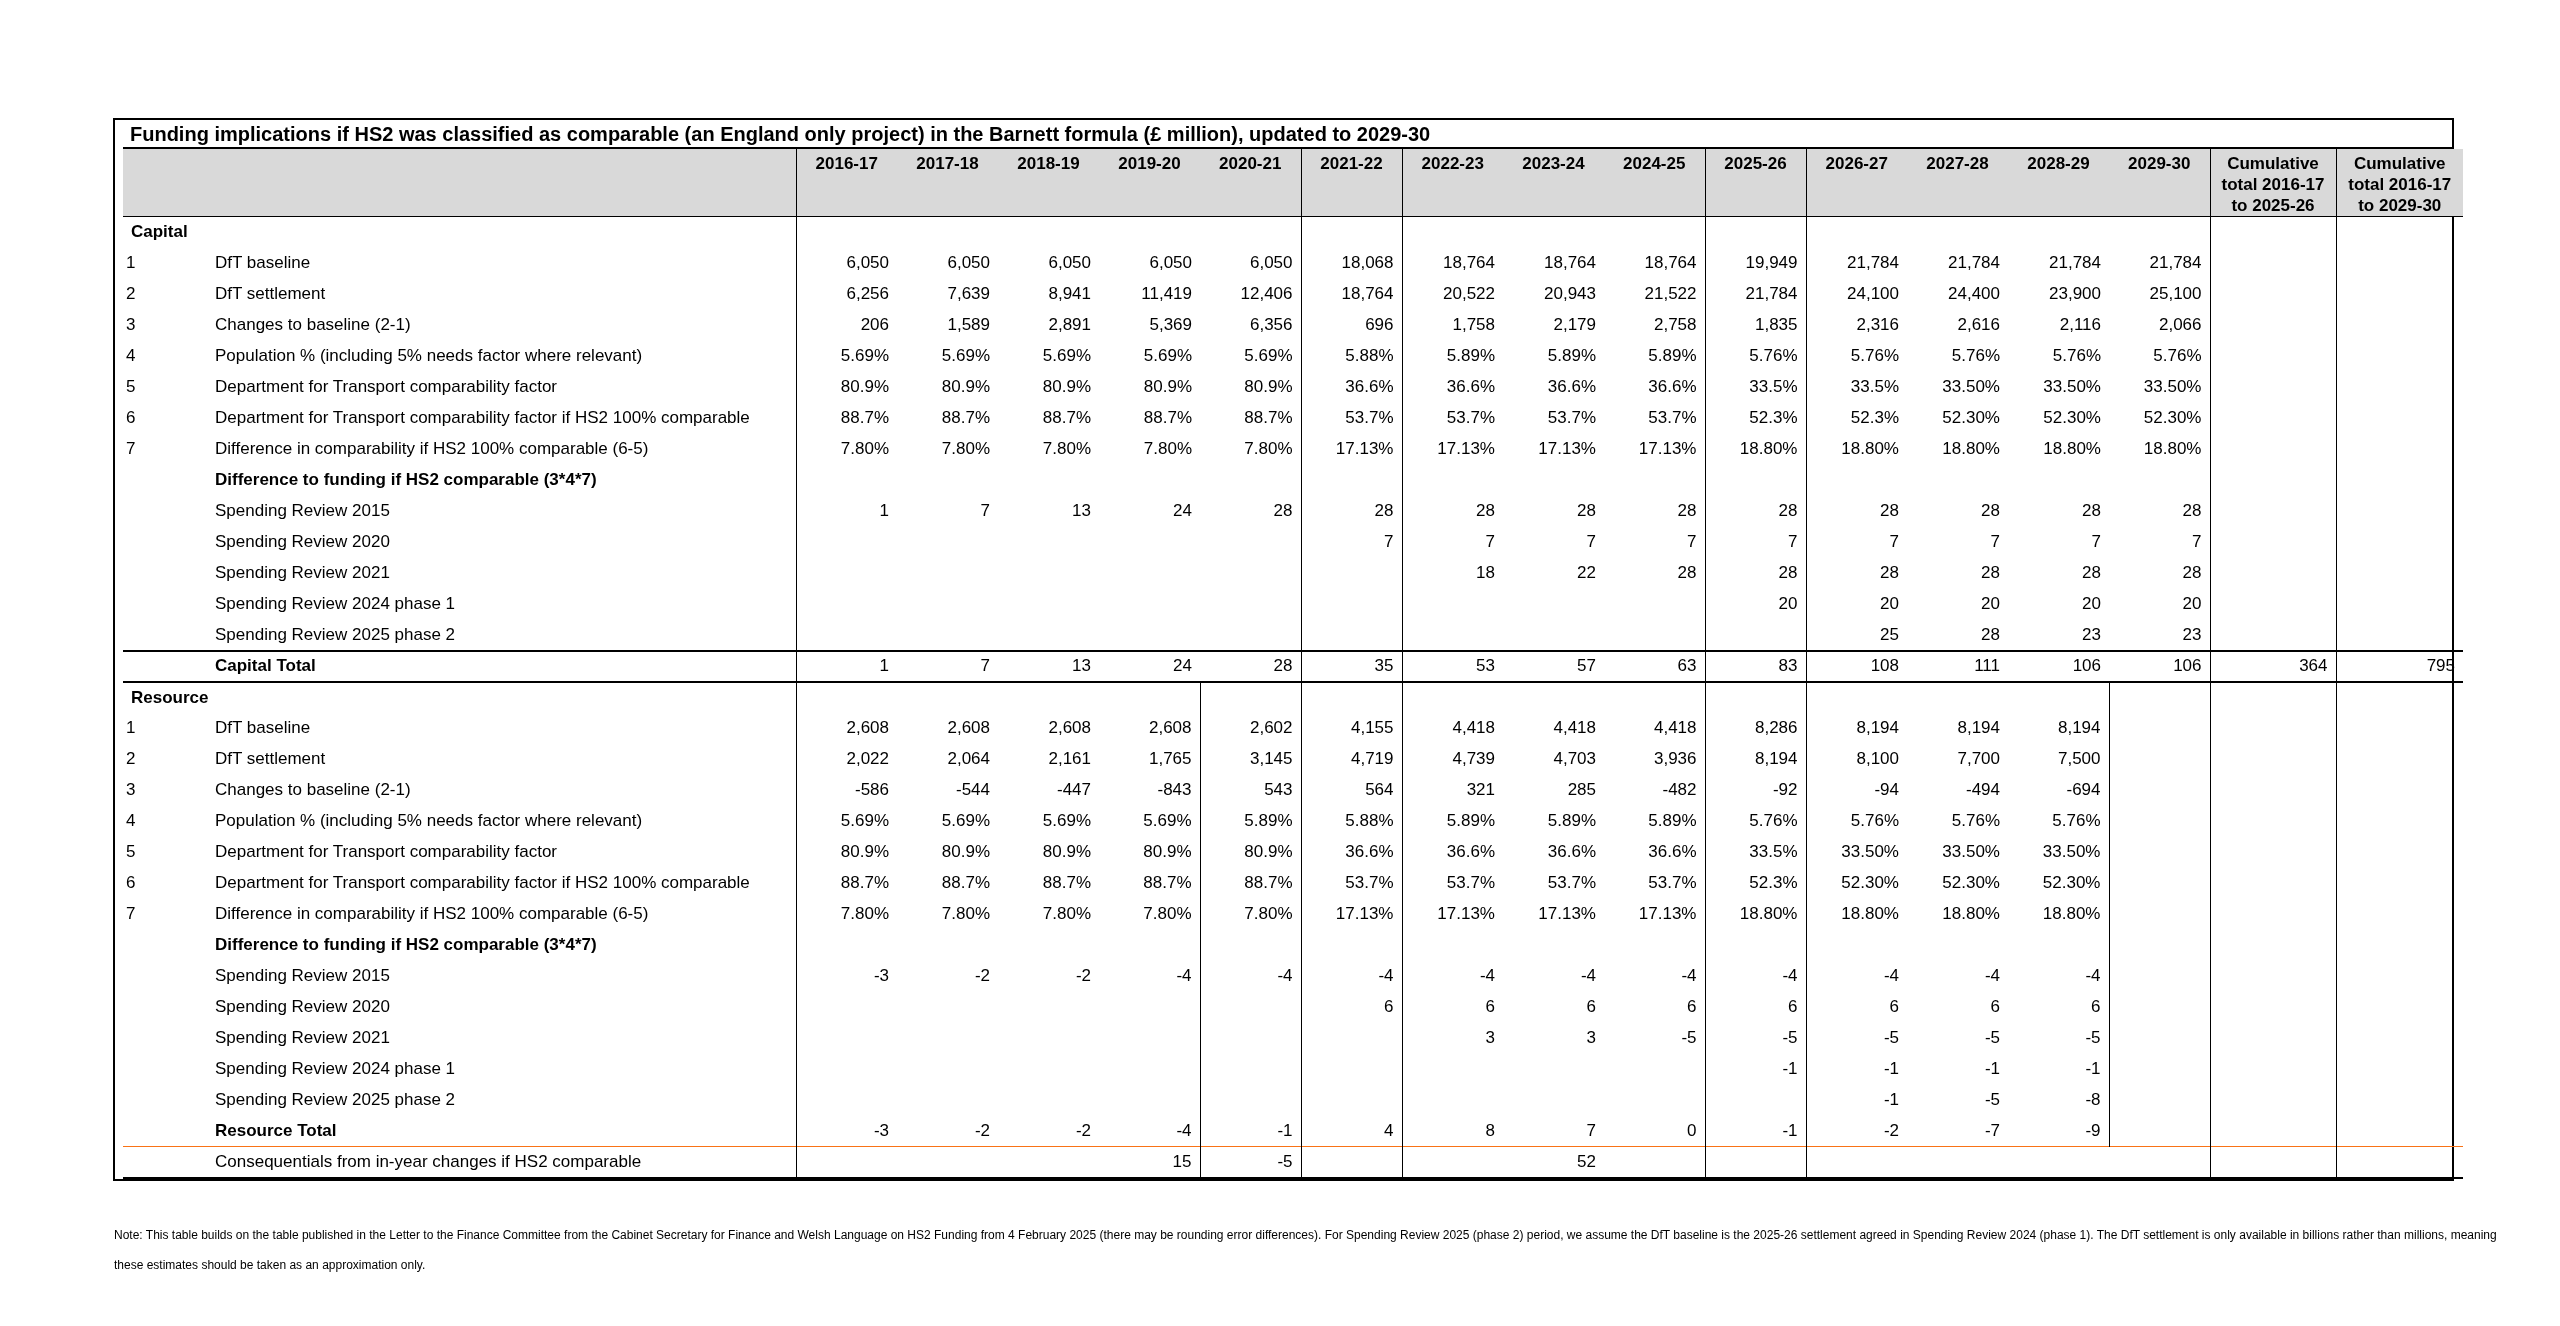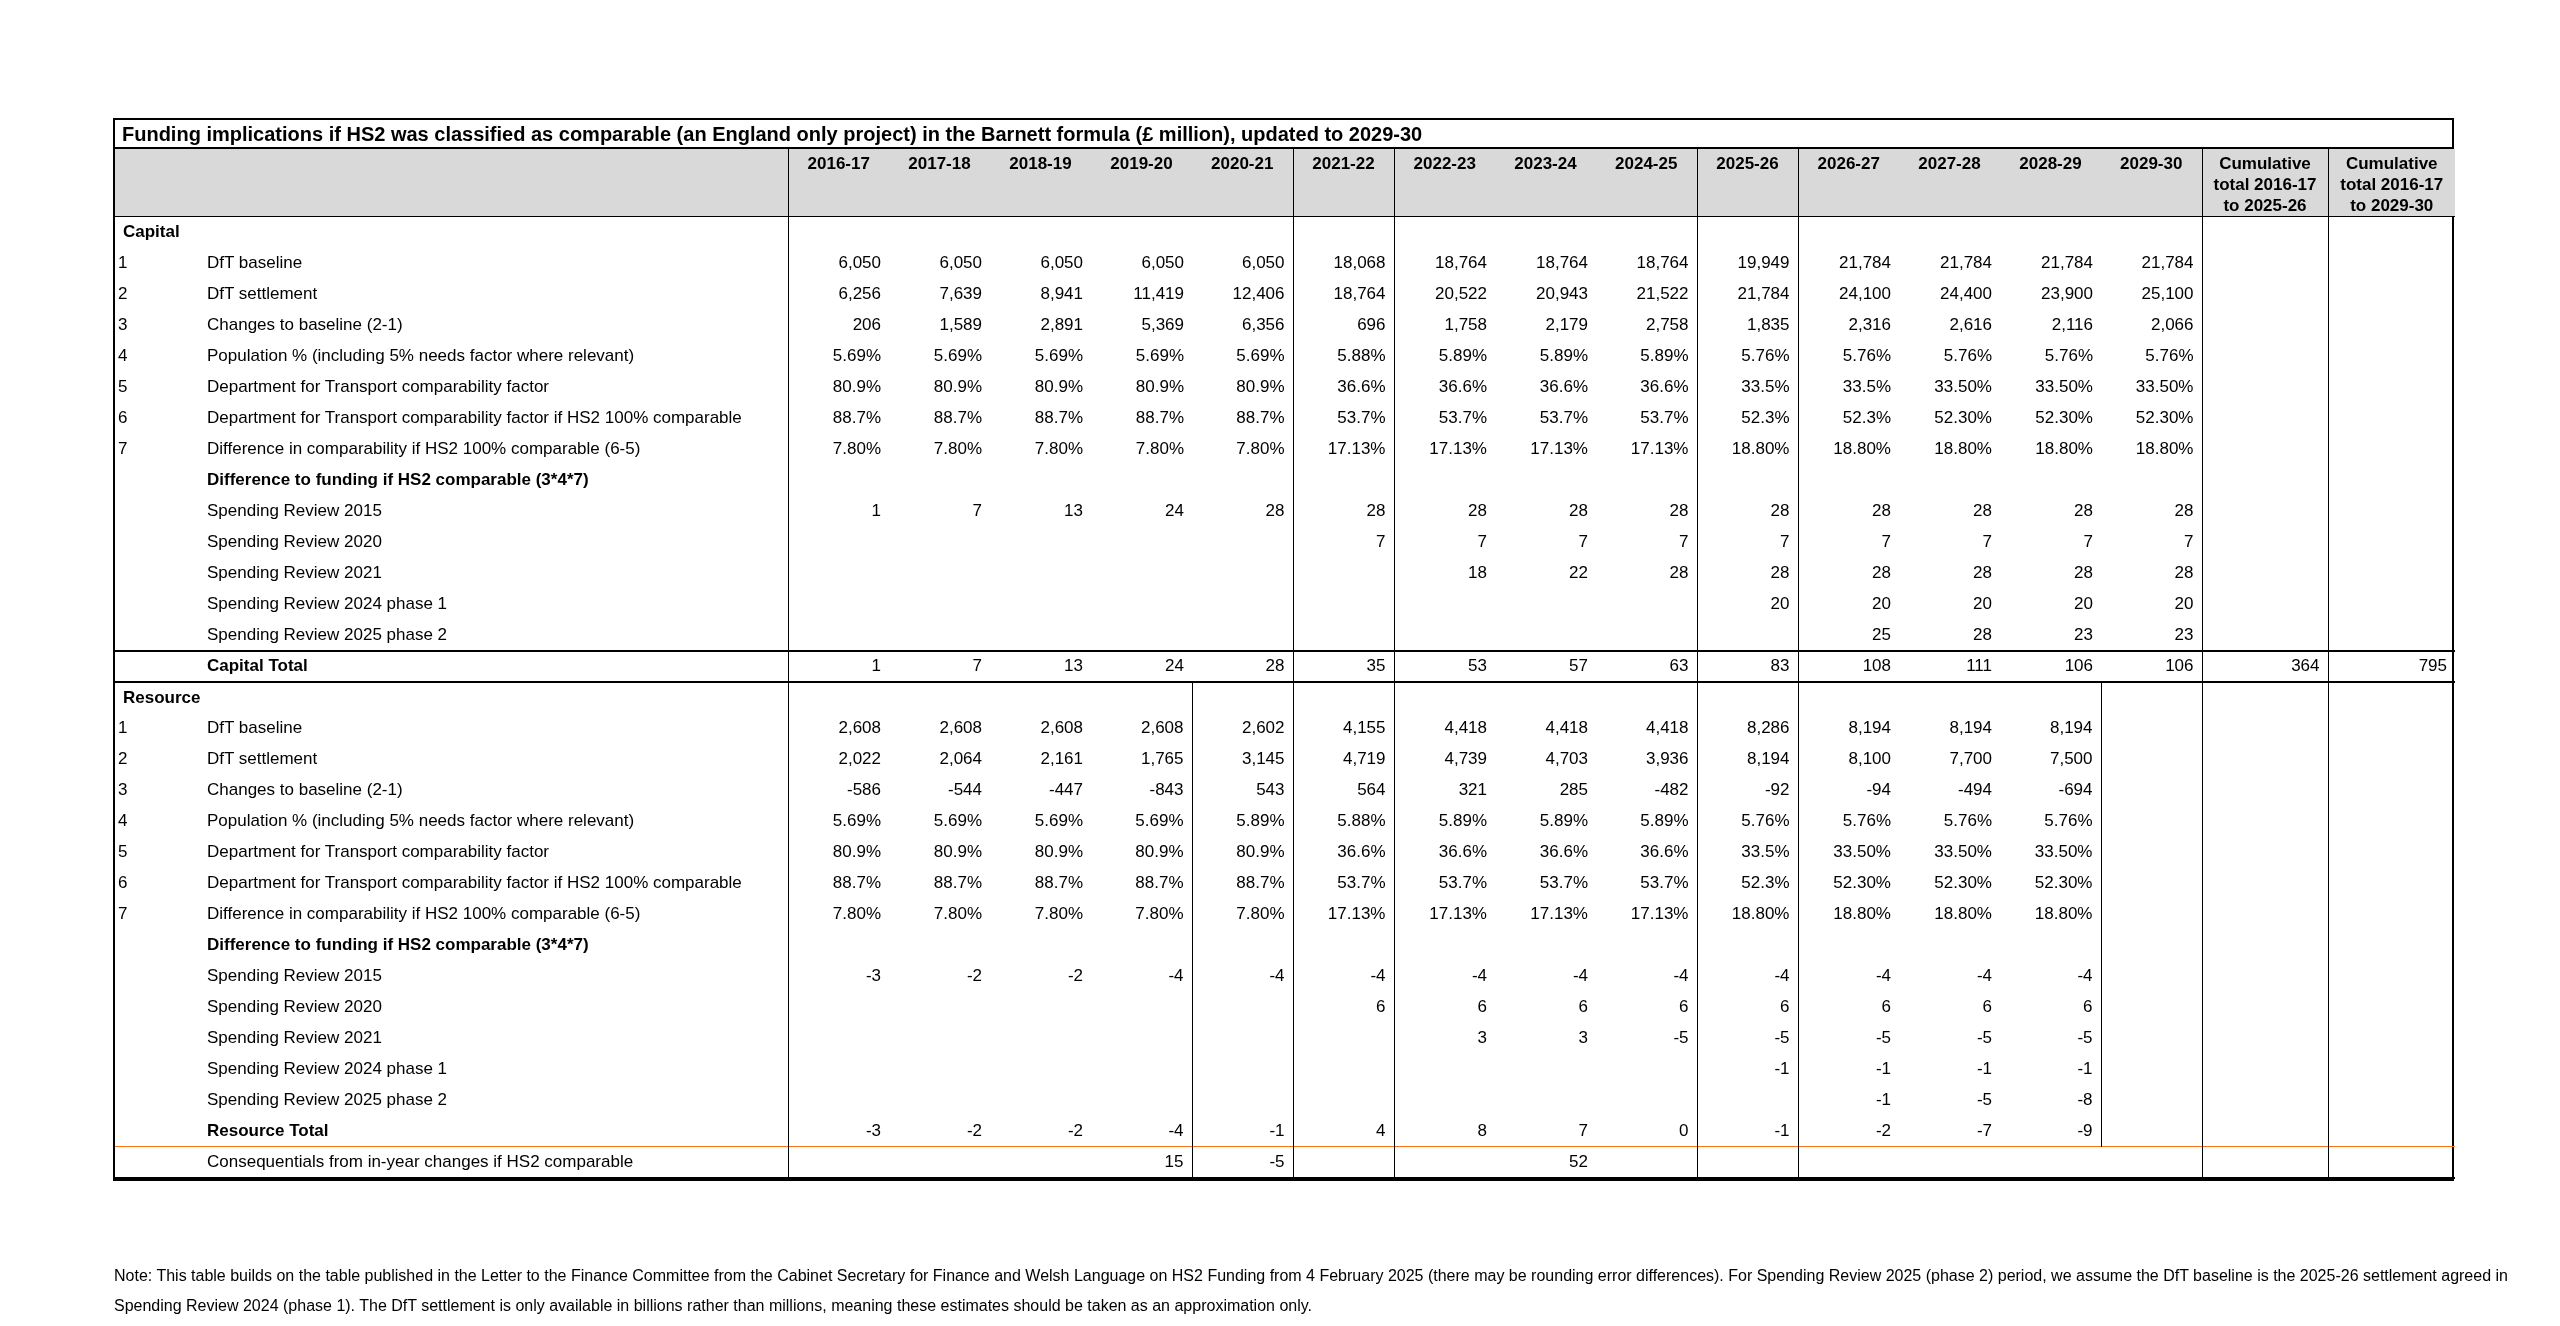--- a/index.html
+++ b/index.html
@@ -1,38 +1,38 @@
 <!DOCTYPE html>
 <html style="--hdr: #d9d9d9;"><head>
 <meta charset="utf-8">
 <style>
   html,body{margin:0;padding:0;background:#ffffff;}
   .page{position:relative;width:2560px;height:1326px;background:#fff;
         font-family:"Liberation Sans","DejaVu Sans",sans-serif;color:#000;}
   .table-box{position:absolute;left:113px;top:118px;width:2341px;
-             border:2px solid #000;box-sizing:border-box;background:#fff;}
+             border:2px solid #000;box-sizing:border-box;background:#fff;padding-left:8px;}
   .title-row{font-weight:bold;font-size:20px;line-height:22px;height:29px;
              padding:3px 7px 0 7px;border-bottom:2px solid #000;box-sizing:border-box;
              white-space:nowrap;overflow:hidden;}
   table{border-collapse:collapse;table-layout:fixed;width:100%;font-size:17px;}
   td{padding:0 8px;height:31px;box-sizing:border-box;overflow:hidden;
      white-space:nowrap;vertical-align:middle;}
   thead td{background:var(--hdr,#d9d9d9);font-weight:bold;text-align:center;
            vertical-align:top;height:62px;padding-top:4px;line-height:21px;
            white-space:normal;border-bottom:1.5px solid #000;}
   td.val{text-align:right;}
   td.dv{border-right:1px solid #000;}
   td.num{padding:0 3px;}
   .bold{font-weight:bold;}
   tr.top-thin td{border-top:1px solid #f97316;}
   tr.top-thick td{border-top:2px solid #000;}
   tr.bot-thick td{border-bottom:2px solid #000;margin-top:20px;}
   td.hl{background:var(--hdr,#d9d9d9);font-weight:bold;}
-  .note{position:absolute;left:114px;top:1261px;width:2400px;
-        font-size:16px;line-height:30px;color:#000;}
+  .note{position:absolute;left:114px;top:1220px;width:2400px;
+        font-size:12px;line-height:30px;color:#000;}
 </style>
 </head>
 <body>
 
 <div class="page">
   <div class="table-box">
     <div class="title-row">Funding implications if HS2 was classified as comparable (an England only project) in the Barnett formula (£ million), updated to 2029-30</div>
     <table>
       <colgroup>
           <col style="width: 84px;">

